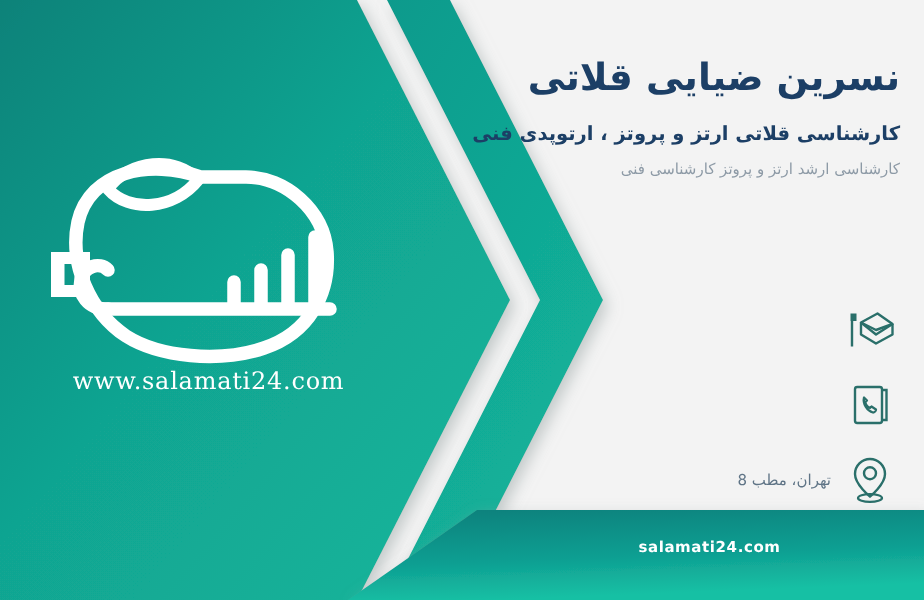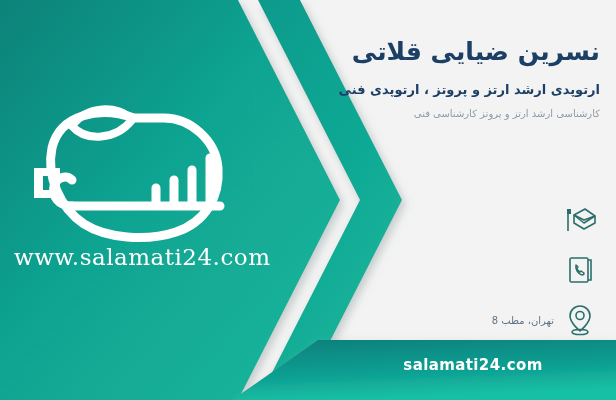--- a/index.html
+++ b/index.html
@@ -46,21 +46,21 @@
     letter-spacing: 2px;
     direction: rtl;
     white-space: nowrap;
   }
   #logo-url {
     position: absolute;
     left: 0;
     right: 0;
     top: 148px;
     text-align: center;
-    font-size: 23px;
+    font-size: 16px;
     color: #ffffff;
     letter-spacing: 0.5px;
     font-family: "DejaVu Serif", "Liberation Serif", serif;
   }
   
   #info {
     position: absolute;
     right: 16px;
     top: 0;
     width: 320px;
@@ -131,21 +131,21 @@
   #bottom-bar-label {
     position: absolute;
     left: 330px;
     right: 0;
     top: 352px;
     height: 26px;
     display: flex;
     align-items: center;
     justify-content: center;
     z-index: 7;
-    font-size: 15px;
+    font-size: 10px;
     font-weight: bold;
     color: #ffffff;
     letter-spacing: 0.4px;
   }
 </style>
 </head>
 <body>
 
 <div id="card">
 
@@ -197,21 +197,21 @@
         <rect x="20" y="72" width="26" height="8"></rect>
         <rect x="37" y="72" width="9" height="30"></rect>
         <rect x="20" y="94" width="26" height="8"></rect>
       </g>
     </svg>
     <div id="logo-url">www.salamati24.com</div>
   </div>
 
   <div id="info">
     <div id="person-name">نسرین ضیایی قلاتی</div>
-    <div id="job-title">ارتوپدی ارشد ارتز و پروتز ، ارتوپدی فنی</div>
+    <div id="job-title">کارشناسی قلاتی ارتز و پروتز ، ارتوپدی فنی</div>
     <div id="job-subtitle">کارشناسی ارشد ارتز و پروتز کارشناسی فنی</div>
   </div>
 
   <div id="contact-list">
 
     <div class="contact-row">
       <span class="contact-icon">
         <svg width="34" height="30" viewBox="0 0 34 30">
           <path d="M5,26 L5,9" stroke="#2a6f6a" stroke-width="1.6" fill="none"></path>
           <path d="M5,9 L4,9 L4,4 L8,4 L8,9 Z" fill="#2a6f6a"></path>

